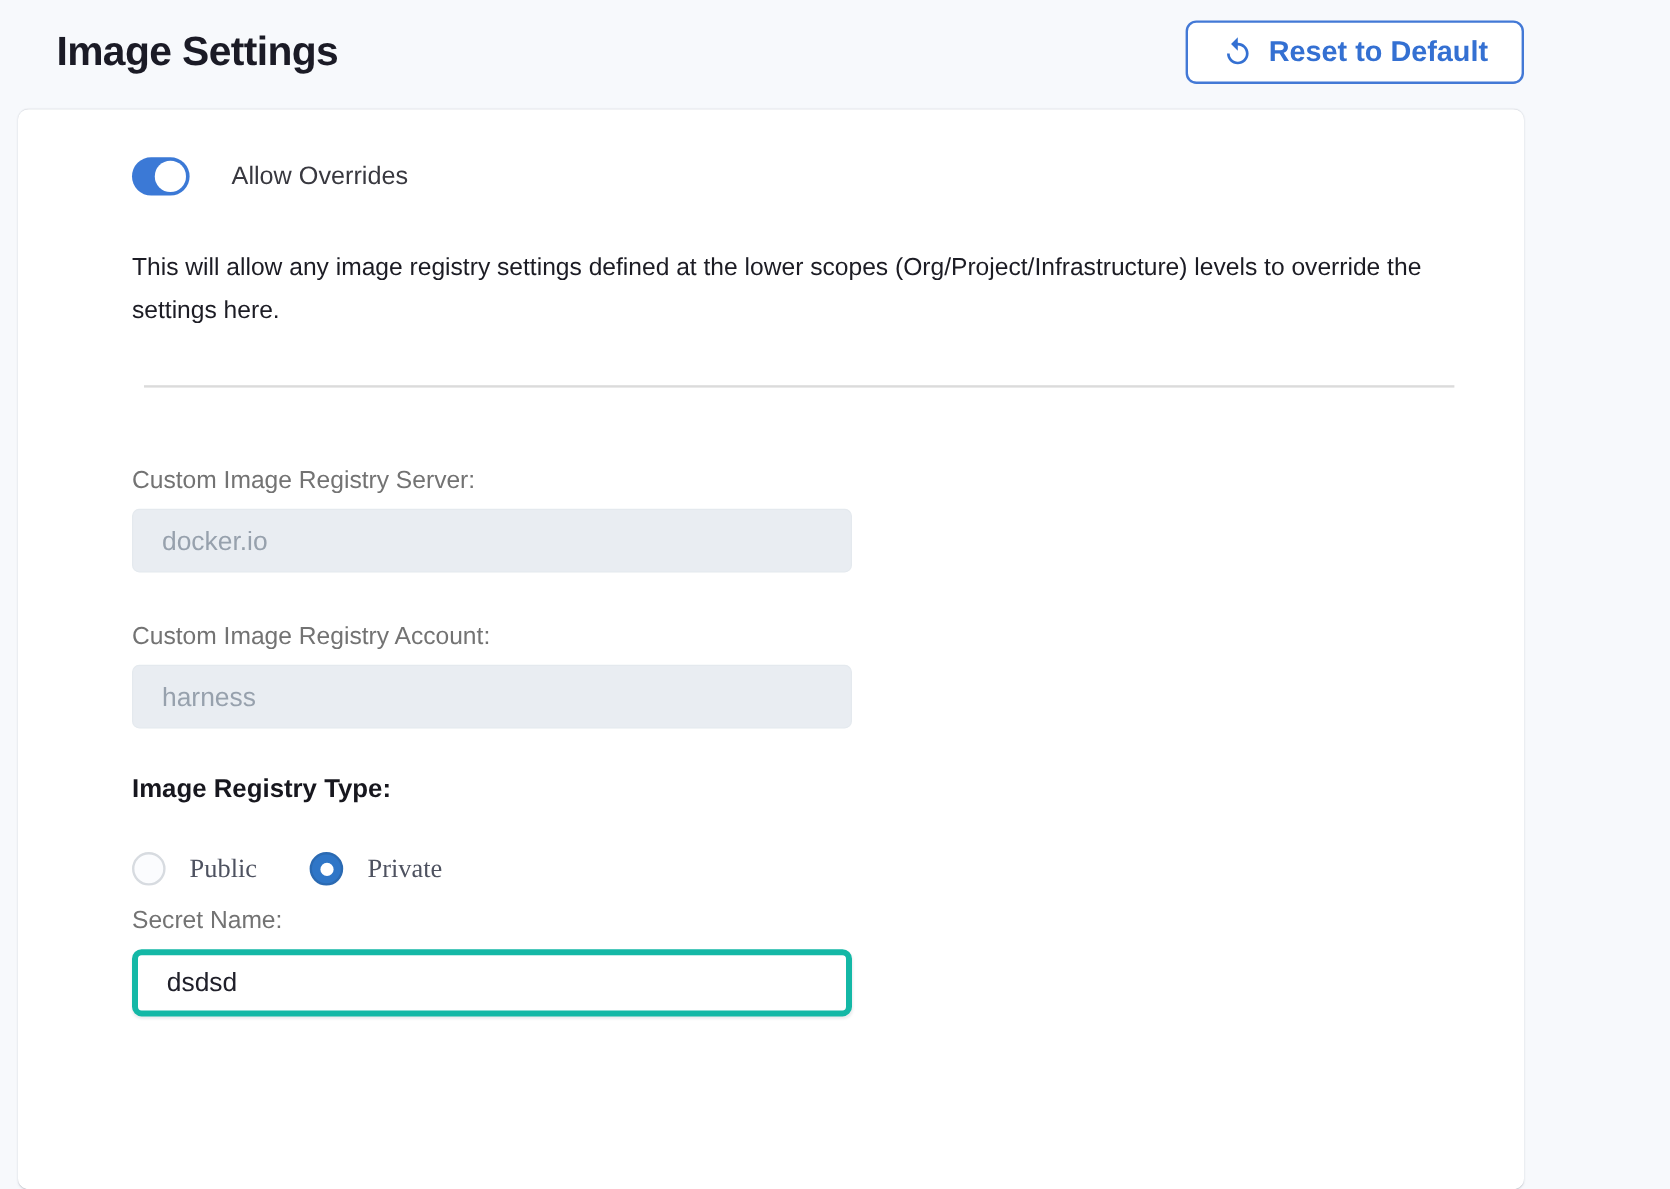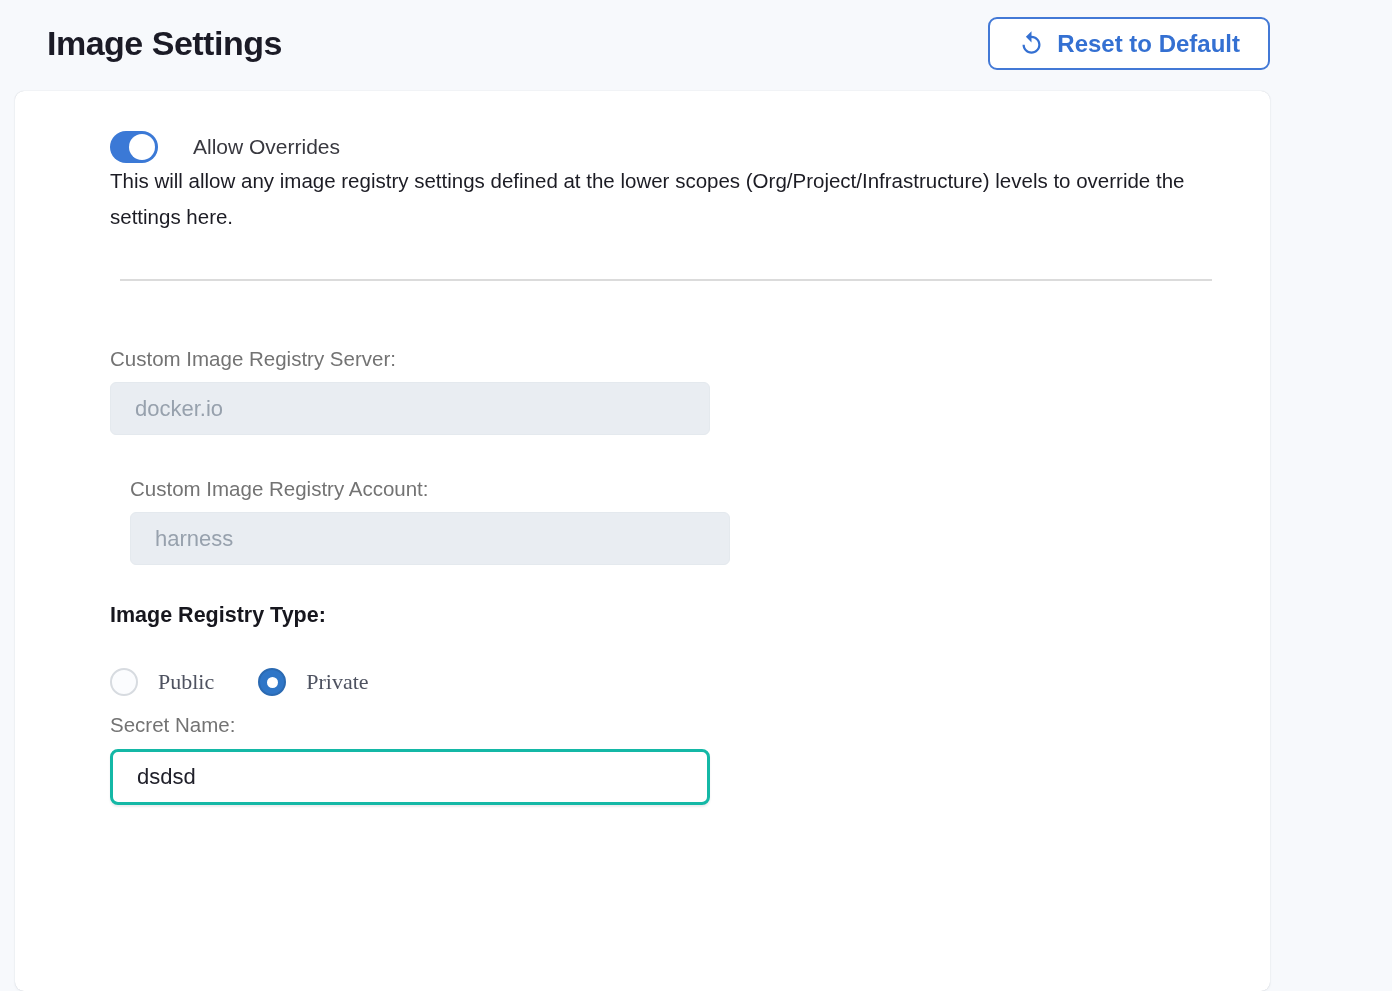--- a/index.html
+++ b/index.html
@@ -49,20 +49,21 @@
     width: 48px; height: 32px; border-radius: 16px;
     background: #3b79d6; position: relative; cursor: pointer; flex: 0 0 auto;
   }
   .toggle .knob {
     position: absolute; top: 3px; right: 3px;
     width: 26px; height: 26px; border-radius: 50%; background: #ffffff;
   }
   .toggle-label { font-size: 21px; color: #38383f; }
   
   .desc {
+    margin-top: 42px;
     font-size: 20.5px; line-height: 36px;
     color: #1c1c24;
     max-width: 1115px;
   }
   
   .divider {
     border: none; border-top: 2px solid #dbdbdb;
     margin: 44px 0 0 10px; width: 1092px;
   }
   
@@ -81,28 +82,28 @@
     outline: none;
   }
   .text-input:disabled {
     background: #e9edf2;
     border: 1px solid #e4e9ee;
     color: #97a1ad;
     -webkit-text-fill-color: #97a1ad;
   }
   .text-input.enabled {
     background: #ffffff;
-    border: 3px solid #14b8a6;
+    border: 5px solid #14b8a6;
     border-radius: 8px;
     height: 56px;
     color: #20202a;
     box-shadow: 0 2px 2px rgba(60,70,90,0.10);
   }
   .group-server   { margin-top: 64px; }
-  .group-account  { margin-top: 40px; margin-left: 20px; }
+  .group-account  { margin-top: 40px; }
   .group-type     { margin-top: 36px; }
   .group-secret   { margin-top: 15px; }
   .group-secret .text-input { margin-top: 10px; }
   
   .radio-row { display: flex; align-items: center; margin-top: 39px; }
   .radio-option { display: flex; align-items: center; gap: 20px; font-family: Liberation Serif, serif; }
   .radio-option + .radio-option { margin-left: 44px; }
   .radio {
     width: 28px; height: 28px; border-radius: 50%;
     display: flex; align-items: center; justify-content: center;

